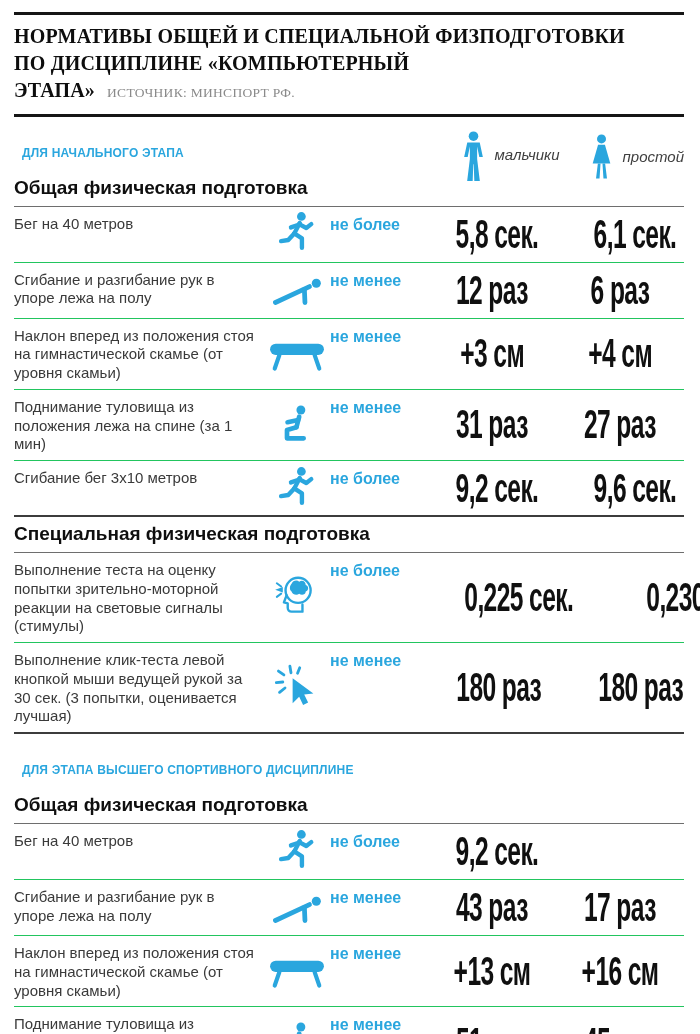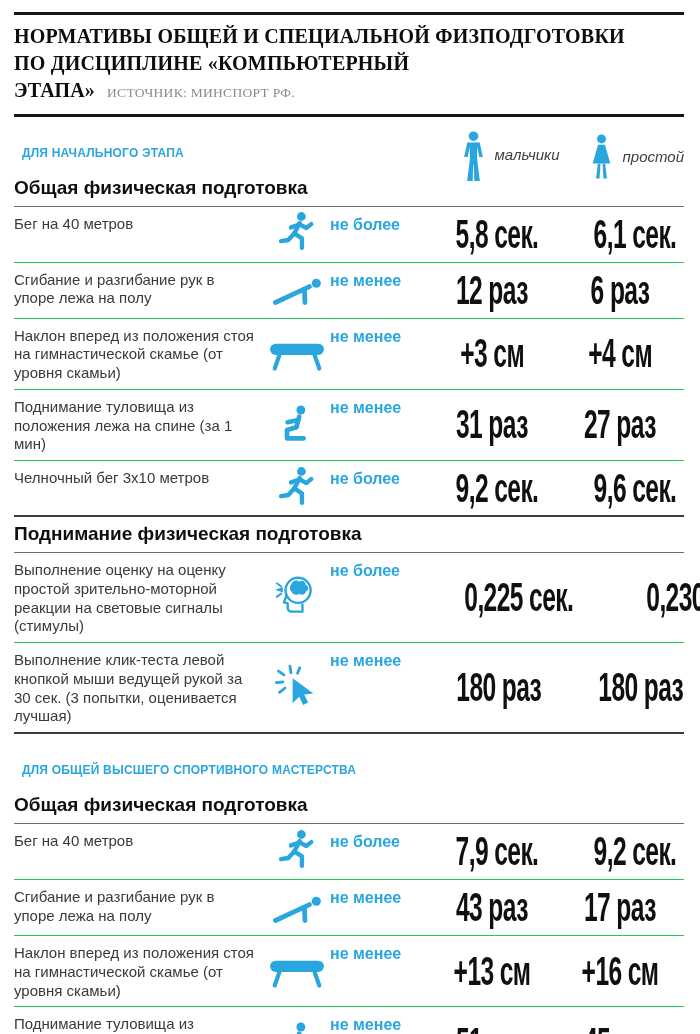--- a/index.html
+++ b/index.html
@@ -156,21 +156,21 @@
                     <path d="M17.5 21 L9 23.5 L9 31 L24 31"></path>
                   </g>
                 </svg>
               </span>
             </div>
     <div class="cell constraint">не менее</div>
     <div class="cell value"><span class="value-inner">31 раз</span></div>
     <div class="cell value"><span class="value-inner">27 раз</span></div>
   </div>
           <div class="row">
-    <div class="cell label">Челночный бег 3х10 метров</div>
+    <div class="cell label">Сгибание бег 3х10 метров</div>
     <div class="cell icon-cell">
               <span class="icon">
                 <svg width="40" height="46" viewBox="0 0 36 42">
                   <circle cx="22" cy="5" r="4" fill="currentColor"></circle>
                   <g stroke="currentColor" stroke-width="4" fill="none" stroke-linecap="round" stroke-linejoin="round">
                     <path d="M20.5 11 L15.5 20.5"></path>
                     <path d="M20 12 L26.5 15.5 L31 12"></path>
                     <path d="M19.5 12.5 L12.5 15"></path>
                     <path d="M15.5 20.5 L22.5 25 L22.5 33.5"></path>
                     <path d="M15.5 20.5 L10 26.5 L3.5 27.5"></path>
@@ -180,25 +180,25 @@
             </div>
     <div class="cell constraint">не более</div>
     <div class="cell value"><span class="value-inner">9,2 сек.</span></div>
     <div class="cell value"><span class="value-inner">9,6 сек.</span></div>
   </div>
         </div>
     </div>
 
     <div class="group special">
       <div class="group-header">
-        <h3 class="group-title">Поднимание физическая подготовка</h3>
+        <h3 class="group-title">Специальная физическая подготовка</h3>
       </div>
       <div class="rows">
           <div class="row">
-    <div class="cell label">Выполнение оценку на оценку простой зрительно-моторной реакции на световые сигналы (стимулы)</div>
+    <div class="cell label">Выполнение теста на оценку попытки зрительно-моторной реакции на световые сигналы (стимулы)</div>
     <div class="cell icon-cell">
               <span class="icon">
                 <svg width="48" height="48" viewBox="0 0 44 44">
                   <g fill="none" stroke="currentColor" stroke-width="2.2" stroke-linecap="round" stroke-linejoin="round">
                     <circle cx="23" cy="15" r="11.5"></circle>
                     <path d="M12.5 19.5 L10 26 L13.5 27 L13.5 31 C13.5 33 15 34.5 17 34.5 L27 34.5 L27 28"></path>
                   </g>
                   <path d="M17 9 c1 -3 5 -4 7 -2 c3 -2 6 0 6 3 c3 1 3 5 0 6 c0 3 -4 4 -6 2 c-2 2 -6 1 -7 -2 c-2 -1 -2 -5 0 -7 z" fill="currentColor"></path>
                   <path d="M2 14.5 l7 -2.5 v5 z" fill="currentColor"></path>
                   <g stroke="currentColor" stroke-width="1.8" stroke-linecap="round">
@@ -233,21 +233,21 @@
     <div class="cell value"><span class="value-inner">180 раз</span></div>
   </div>
         </div>
     </div>
   </div>
 
   <hr class="rule-section">
 
   <div class="section">
     <div class="section-head">
-      <h2 class="stage-title">ДЛЯ ОБЩЕЙ ВЫСШЕГО СПОРТИВНОГО МАСТЕРСТВА</h2>
+      <h2 class="stage-title">ДЛЯ ЭТАПА ВЫСШЕГО СПОРТИВНОГО ДИСЦИПЛИНЕ</h2>
     </div>
 
     <div class="group">
       <div class="group-header">
         <h3 class="group-title">Общая физическая подготовка</h3>
       </div>
       <div class="rows">
           <div class="row">
     <div class="cell label">Бег на 40 метров</div>
     <div class="cell icon-cell">
@@ -258,21 +258,20 @@
                     <path d="M20.5 11 L15.5 20.5"></path>
                     <path d="M20 12 L26.5 15.5 L31 12"></path>
                     <path d="M19.5 12.5 L12.5 15"></path>
                     <path d="M15.5 20.5 L22.5 25 L22.5 33.5"></path>
                     <path d="M15.5 20.5 L10 26.5 L3.5 27.5"></path>
                   </g>
                 </svg>
               </span>
             </div>
     <div class="cell constraint">не более</div>
-    <div class="cell value"><span class="value-inner">7,9 сек.</span></div>
     <div class="cell value"><span class="value-inner">9,2 сек.</span></div>
   </div>
           <div class="row">
     <div class="cell label">Сгибание и разгибание рук в упоре лежа на полу</div>
     <div class="cell icon-cell">
               <span class="icon">
                 <svg width="50" height="38" viewBox="0 0 44 32">
                   <circle cx="39" cy="10" r="4" fill="currentColor"></circle>
                   <g stroke="currentColor" stroke-width="4.2" fill="none" stroke-linecap="round">
                     <path d="M3 27 L33 13"></path>

